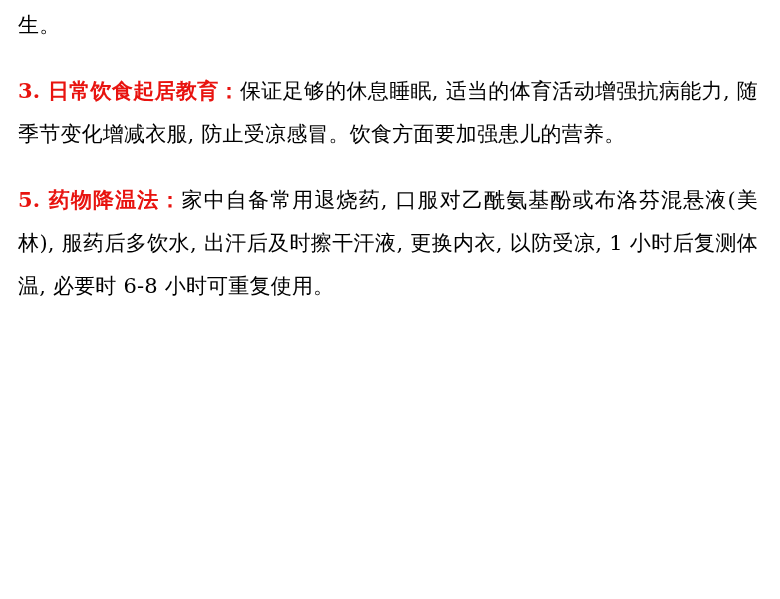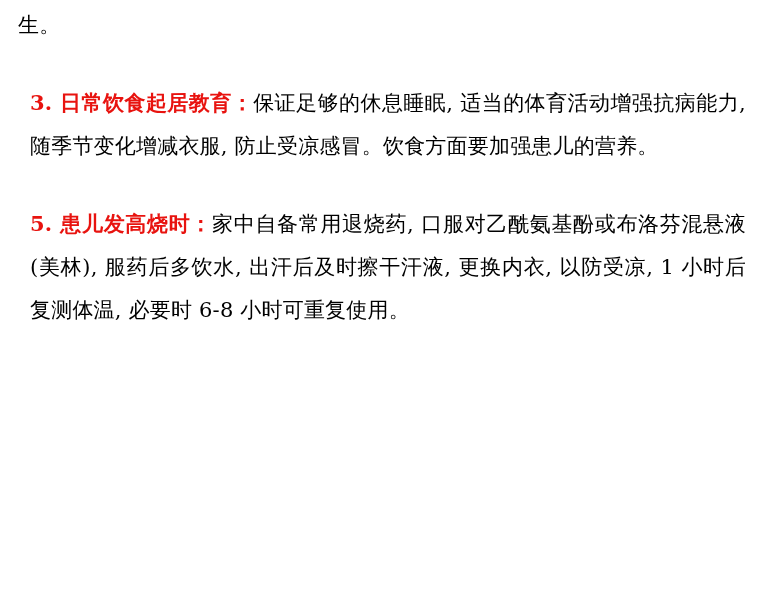--- a/index.html
+++ b/index.html
@@ -26,21 +26,21 @@
     line-height: 43px;
     text-align: justify;
     text-justify: inter-ideograph;
     letter-spacing: 0.2px;
   }
   .para-orphan {
     margin: 0;
     padding-top: 4px;
   }
   .para-block {
-    margin: 12px;
+    margin: 0;
     padding-top: 22px;
   }
   .heading {
     color: #e8130f;
     font-weight: bold;
   }
   .num {
     color: #e8130f;
     font-weight: bold;
   }
@@ -56,16 +56,16 @@
   <p class="para para-orphan">
     <span class="body-text">生。</span>
   </p>
 
   <p class="para para-block">
     <span class="num">3. </span><span class="heading">日常饮食起居教育：</span><span class="body-text">保证足够的休息睡眠, 适当的体育活动增强抗病能力, 随季节变化增减衣服, 防止受凉感冒。饮食方面要加强患儿的营养。</span>
   </p>
 
 
   <p class="para para-block">
-    <span class="num">5. </span><span class="heading">患儿发高烧时：</span><span class="body-text">家中自备常用退烧药, 口服对乙酰氨基酚或布洛芬混悬液(美林), 服药后多饮水, 出汗后及时擦干汗液, 更换内衣, 以防受凉, 1 小时后复测体温, 必要时 6-8 小时可重复使用。</span>
+    <span class="num">5. </span><span class="heading">药物降温法：</span><span class="body-text">家中自备常用退烧药, 口服对乙酰氨基酚或布洛芬混悬液(美林), 服药后多饮水, 出汗后及时擦干汗液, 更换内衣, 以防受凉, 1 小时后复测体温, 必要时 6-8 小时可重复使用。</span>
   </p>
 
 </div>
 
 </body></html>

